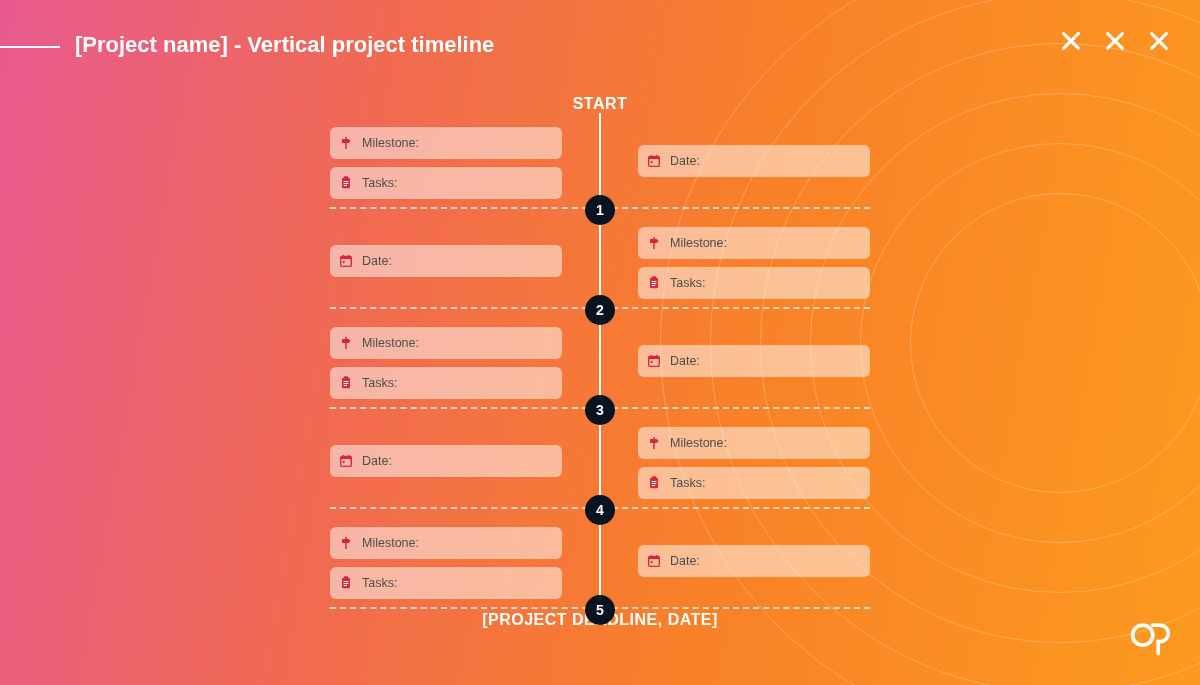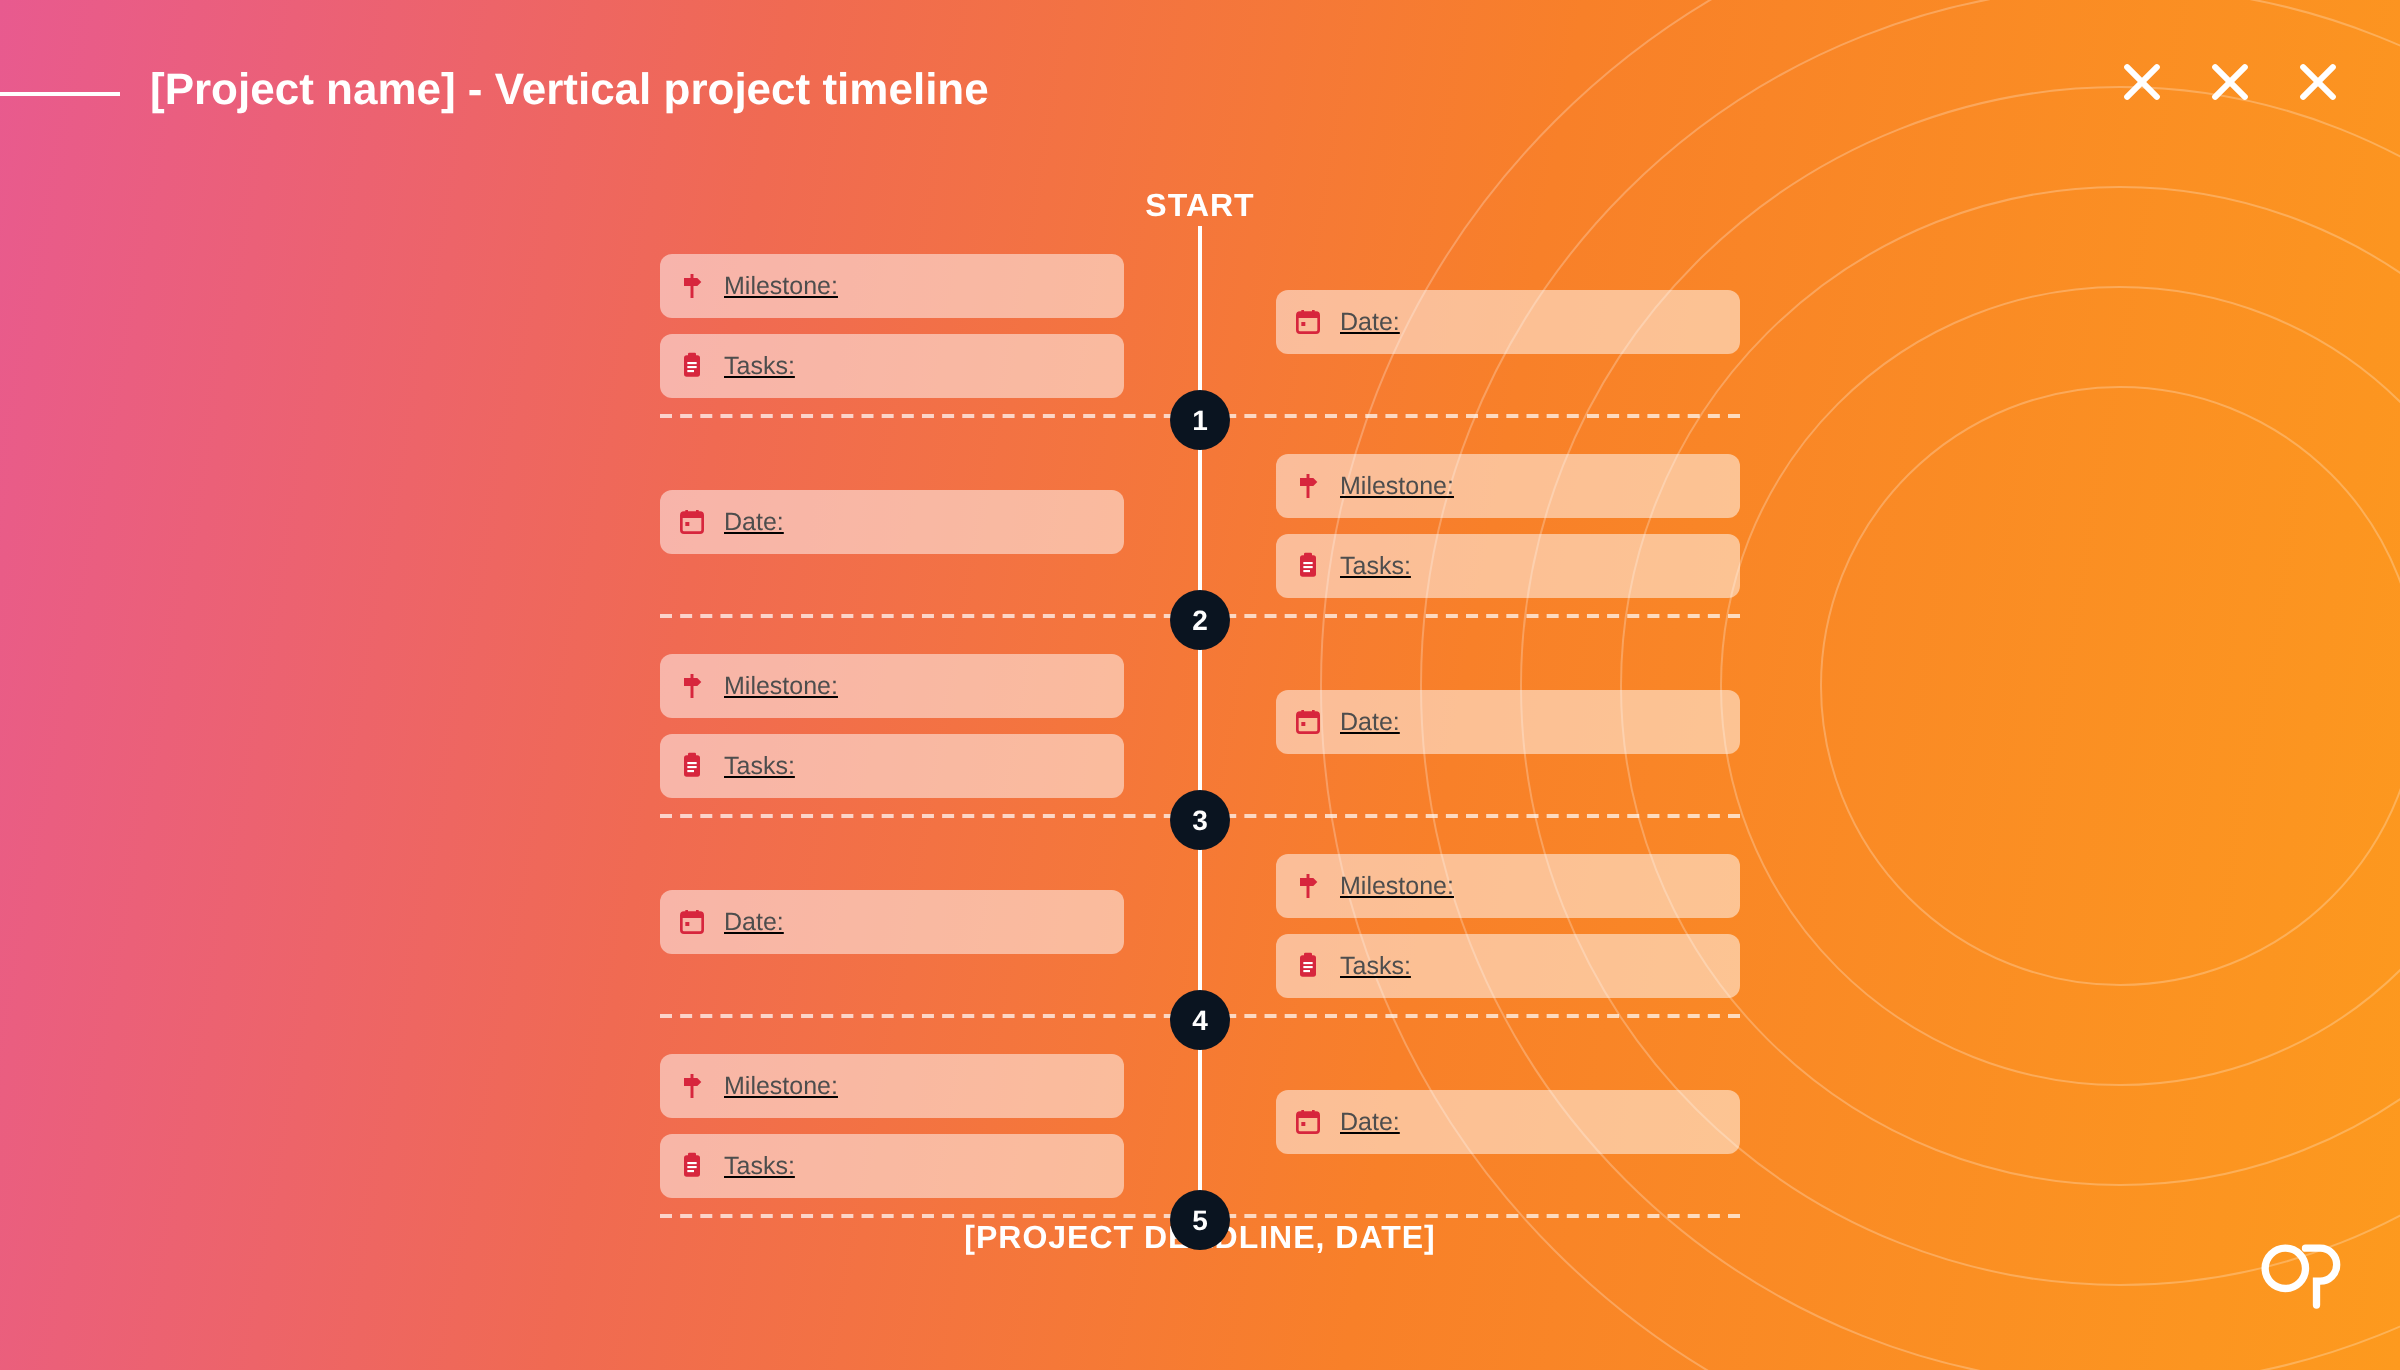--- a/index.html
+++ b/index.html
@@ -33,21 +33,21 @@
   .axis { position:absolute; left:50%; top:18px; bottom:14px; width:2px; background:#fff; transform:translateX(-50%); }
 
   .stage { position:absolute; left:0; right:0; }
   .divider { position:absolute; left:0; right:0; bottom:-14px; border-top:2px dashed rgba(255,255,255,.7); }
   .node { position:absolute; left:50%; bottom:-30px; transform:translateX(-50%); width:30px; height:30px; background:#0a1420; border-radius:50%; color:#fff; font-weight:700; font-size:14px; display:flex; align-items:center; justify-content:center; z-index:5; }
 
   .col { position:absolute; top:0; width:232px; display:flex; flex-direction:column; gap:8px; }
   .col.left { left:0; }
   .col.right { right:0; }
 
-  .pill { height:28px; background:rgba(255,255,255,0.5); border-radius:6px; display:flex; align-items:center; padding:16px 8px; gap:8px;text-decoration:underline; }
+  .pill { height:28px; background:rgba(255,255,255,0.5); border-radius:6px; display:flex; align-items:center; padding:16px 8px; gap:8px; }
   .pill .icon { width:16px; height:16px; flex:0 0 16px; }
   .pill .icon svg { width:16px; height:16px; display:block; }
   .pill .lbl { color:#4d4d4d; font-size:12.5px; }
 
   
   .s1{ top:32px;  height:68px; }
   .s2{ top:132px; height:68px; }
   .s3{ top:232px; height:68px; }
   .s4{ top:332px; height:68px; }
   .s5{ top:432px; height:68px; }

